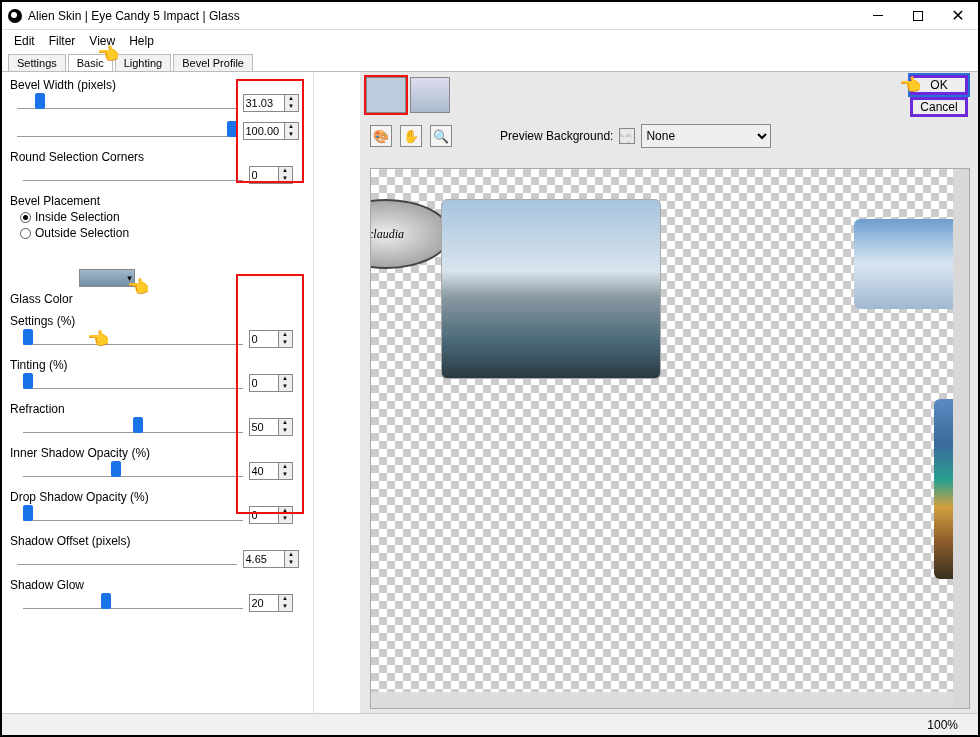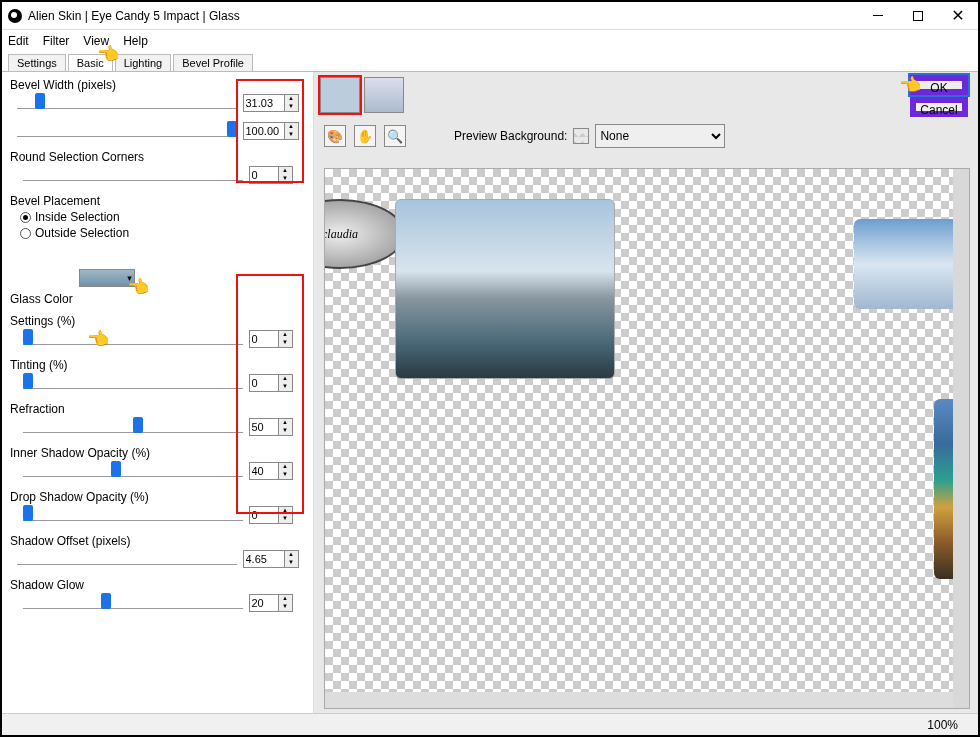--- a/index.html
+++ b/index.html
@@ -9,30 +9,30 @@
 .titlebar { height: 28px; background: #fff; display: flex; align-items: center; padding-left: 6px; border-bottom: 1px solid #ddd; }
 .titlebar .icon { width: 14px; height: 14px; background: #000; border-radius: 50%; margin-right: 6px; position:relative; }
 .titlebar .icon:after{content:"";position:absolute;width:6px;height:6px;border-radius:50%;background:#fff;top:3px;left:3px;}
 .titlebar .title { flex: 1; }
 .win-btn { width: 40px; height: 26px; display:flex; align-items:center; justify-content:center; }
 .dash { width:10px; height:1px; background:#000; }
 .square { width:10px; height:10px; border:1px solid #000; }
 .xshape { font-size:16px; line-height:14px; }
 
 
-.menubar { height: 22px; display: flex; align-items: center; padding-left: 6px; gap: 14px; }
+.menubar { height: 22px; display: flex; align-items: center; padding-left: 12px; gap: 14px; }
 .menubar span { cursor:default; }
 
 
 .tabrow { height: 20px; display:flex; align-items:flex-end; padding-left:6px; border-bottom:1px solid #bbb; gap:2px; }
 .tab { padding:2px 8px; border:1px solid #bbb; border-bottom:none; background:#f2f2f2; font-size:11px; }
 .tab.active { background:#fff; }
 
 
-.content { display:flex; height: calc(100% - 28px - 22px - 20px - 22px); }
+.content { display:flex; height: calc(100% - 28px - 22px - 20px - 22px); gap: 46px; }
 .left-panel { width: 312px; padding: 6px 8px 6px 8px; position:relative; border-right:1px solid #ddd; }
 .right-panel { flex:1; position:relative; background:#e8e8e8; }
 
 
 .param { margin-bottom: 10px; }
 .param-label { display:block; margin-bottom: 2px; }
 .param-body { display:flex; align-items:center;justify-content:center; }
 .slider-track { flex:1; height:12px; border-bottom:1px solid #999; position:relative; max-width:220px; margin-right:6px; }
 .slider-thumb { width:10px; height:16px; background:#1a73e8; position:absolute; top:-4px; border-radius:2px; }
 .spin { display:flex; border:1px solid #888; height:18px; width:56px; }
@@ -59,21 +59,21 @@
 
 
 .thumbbar { height:46px; background:#e8e8e8; display:flex; align-items:center; padding-left:6px; gap:4px; }
 .thumb { width:40px; height:36px; border:1px solid #888; background:#bcd; }
 .thumb.sel { outline:2px solid #e11; }
 .toolbar-right { display:flex; align-items:center; gap:8px; padding:6px 10px; }
 .tool-btn { width:22px; height:22px; border:1px solid #888; background:#f4f4f4; display:flex;align-items:center;justify-content:center; font-size:13px; }
 .prev-bg { display:flex; align-items:center; gap:6px; margin-left:40px; }
 .prev-bg select { width:130px; height:24px; border:1px solid #888; }
 .okcancel { position:absolute; top:73px; right:10px; display:flex; flex-direction:column; gap:2px; }
-.okcancel button { width:58px; height:20px; border:6px solid #6d28d9; background:#eee; }
+.okcancel button { width:58px; height:20px; border:3px solid #6d28d9; background:#eee; }
 .okcancel .ok { outline:2px solid #2a6fd6; }
 
 
 .canvas-wrap { position:absolute; top:96px; bottom:4px; left:10px; right:8px; border:1px solid #aaa; overflow:hidden;
   background-image: linear-gradient(45deg,#ccc 25%,transparent 25%),linear-gradient(-45deg,#ccc 25%,transparent 25%),linear-gradient(45deg,transparent 75%,#ccc 75%),linear-gradient(-45deg,transparent 75%,#ccc 75%);
   background-size:16px 16px; background-position:0 0,0 8px,8px -8px,-8px 0; background-color:#fff;
 }
 .sig { position:absolute; left:-50px; top:30px; width:130px; height:70px; background:radial-gradient(#eee,#888); border-radius:50%; border:2px solid #444; display:flex;align-items:center;justify-content:center; font-style:italic; font-family:cursive; }
 .photo { position:absolute; border:1px solid #aaa; border-radius:6px; overflow:hidden; }
 .p1 { left:70px; top:30px; width:220px; height:180px; background:linear-gradient(#a8c4dd 0%,#d8e4ed 40%,#8897a0 55%,#4a6878 80%,#2a3a42 100%); }

